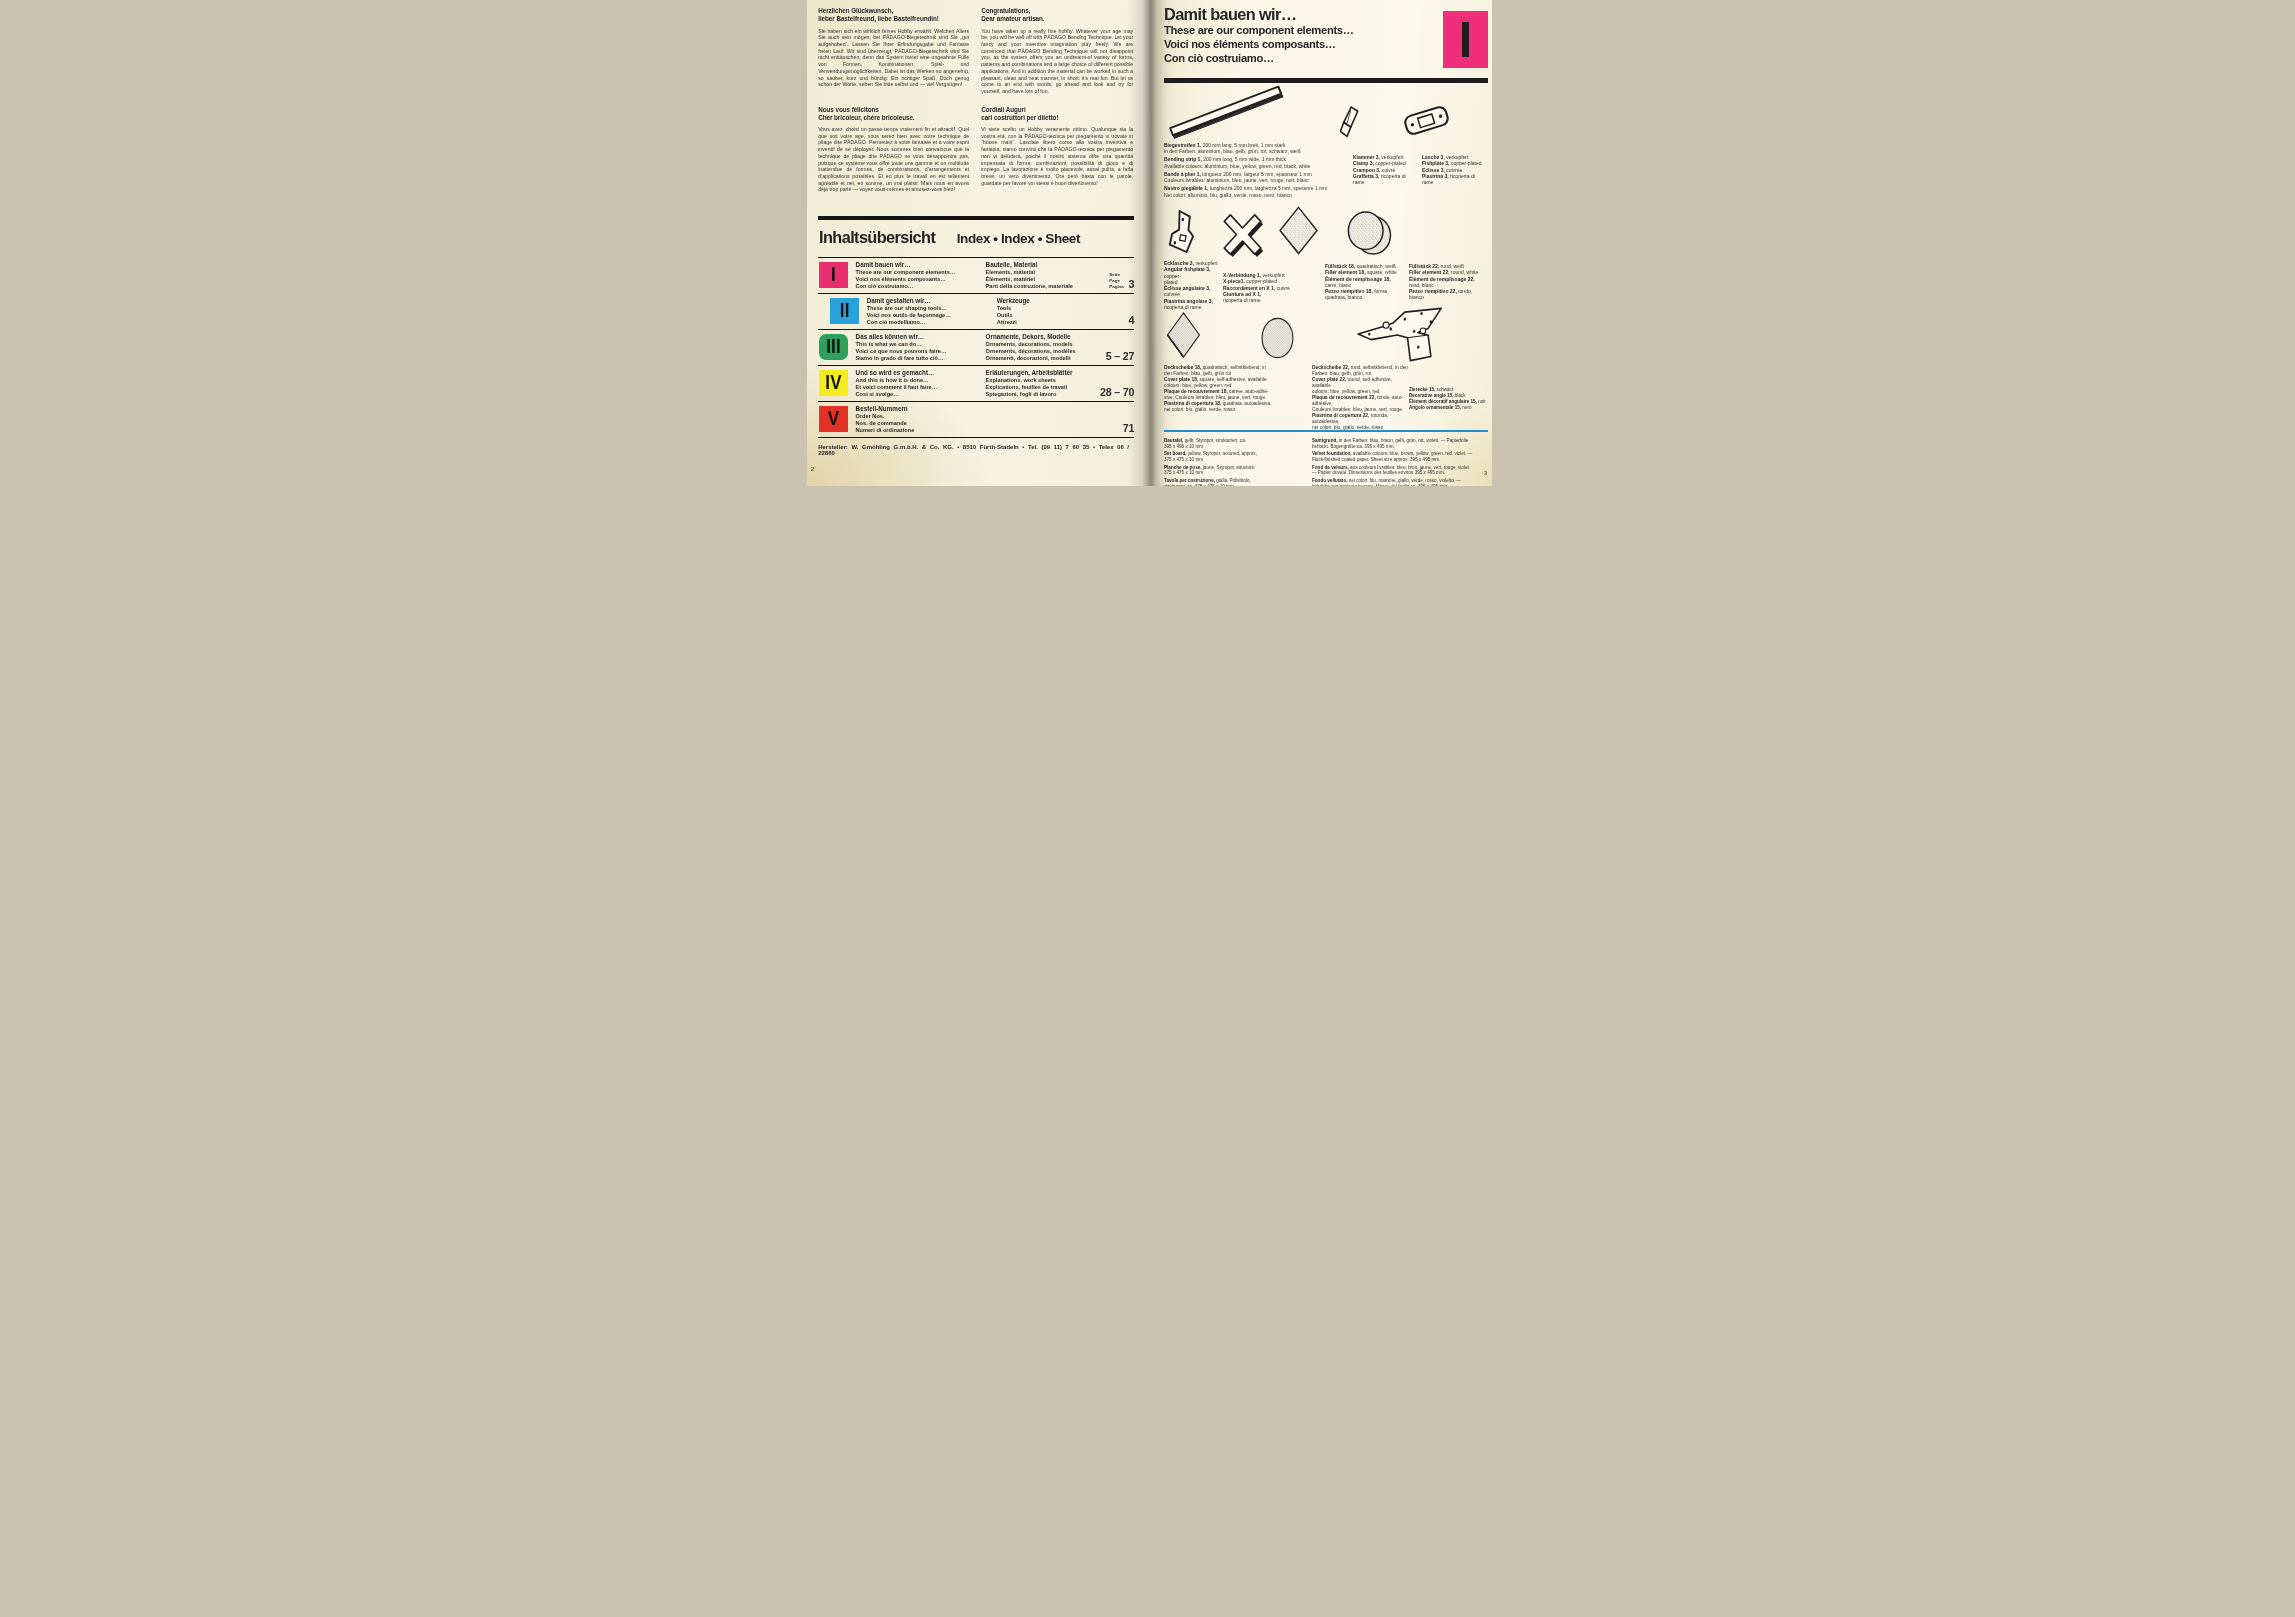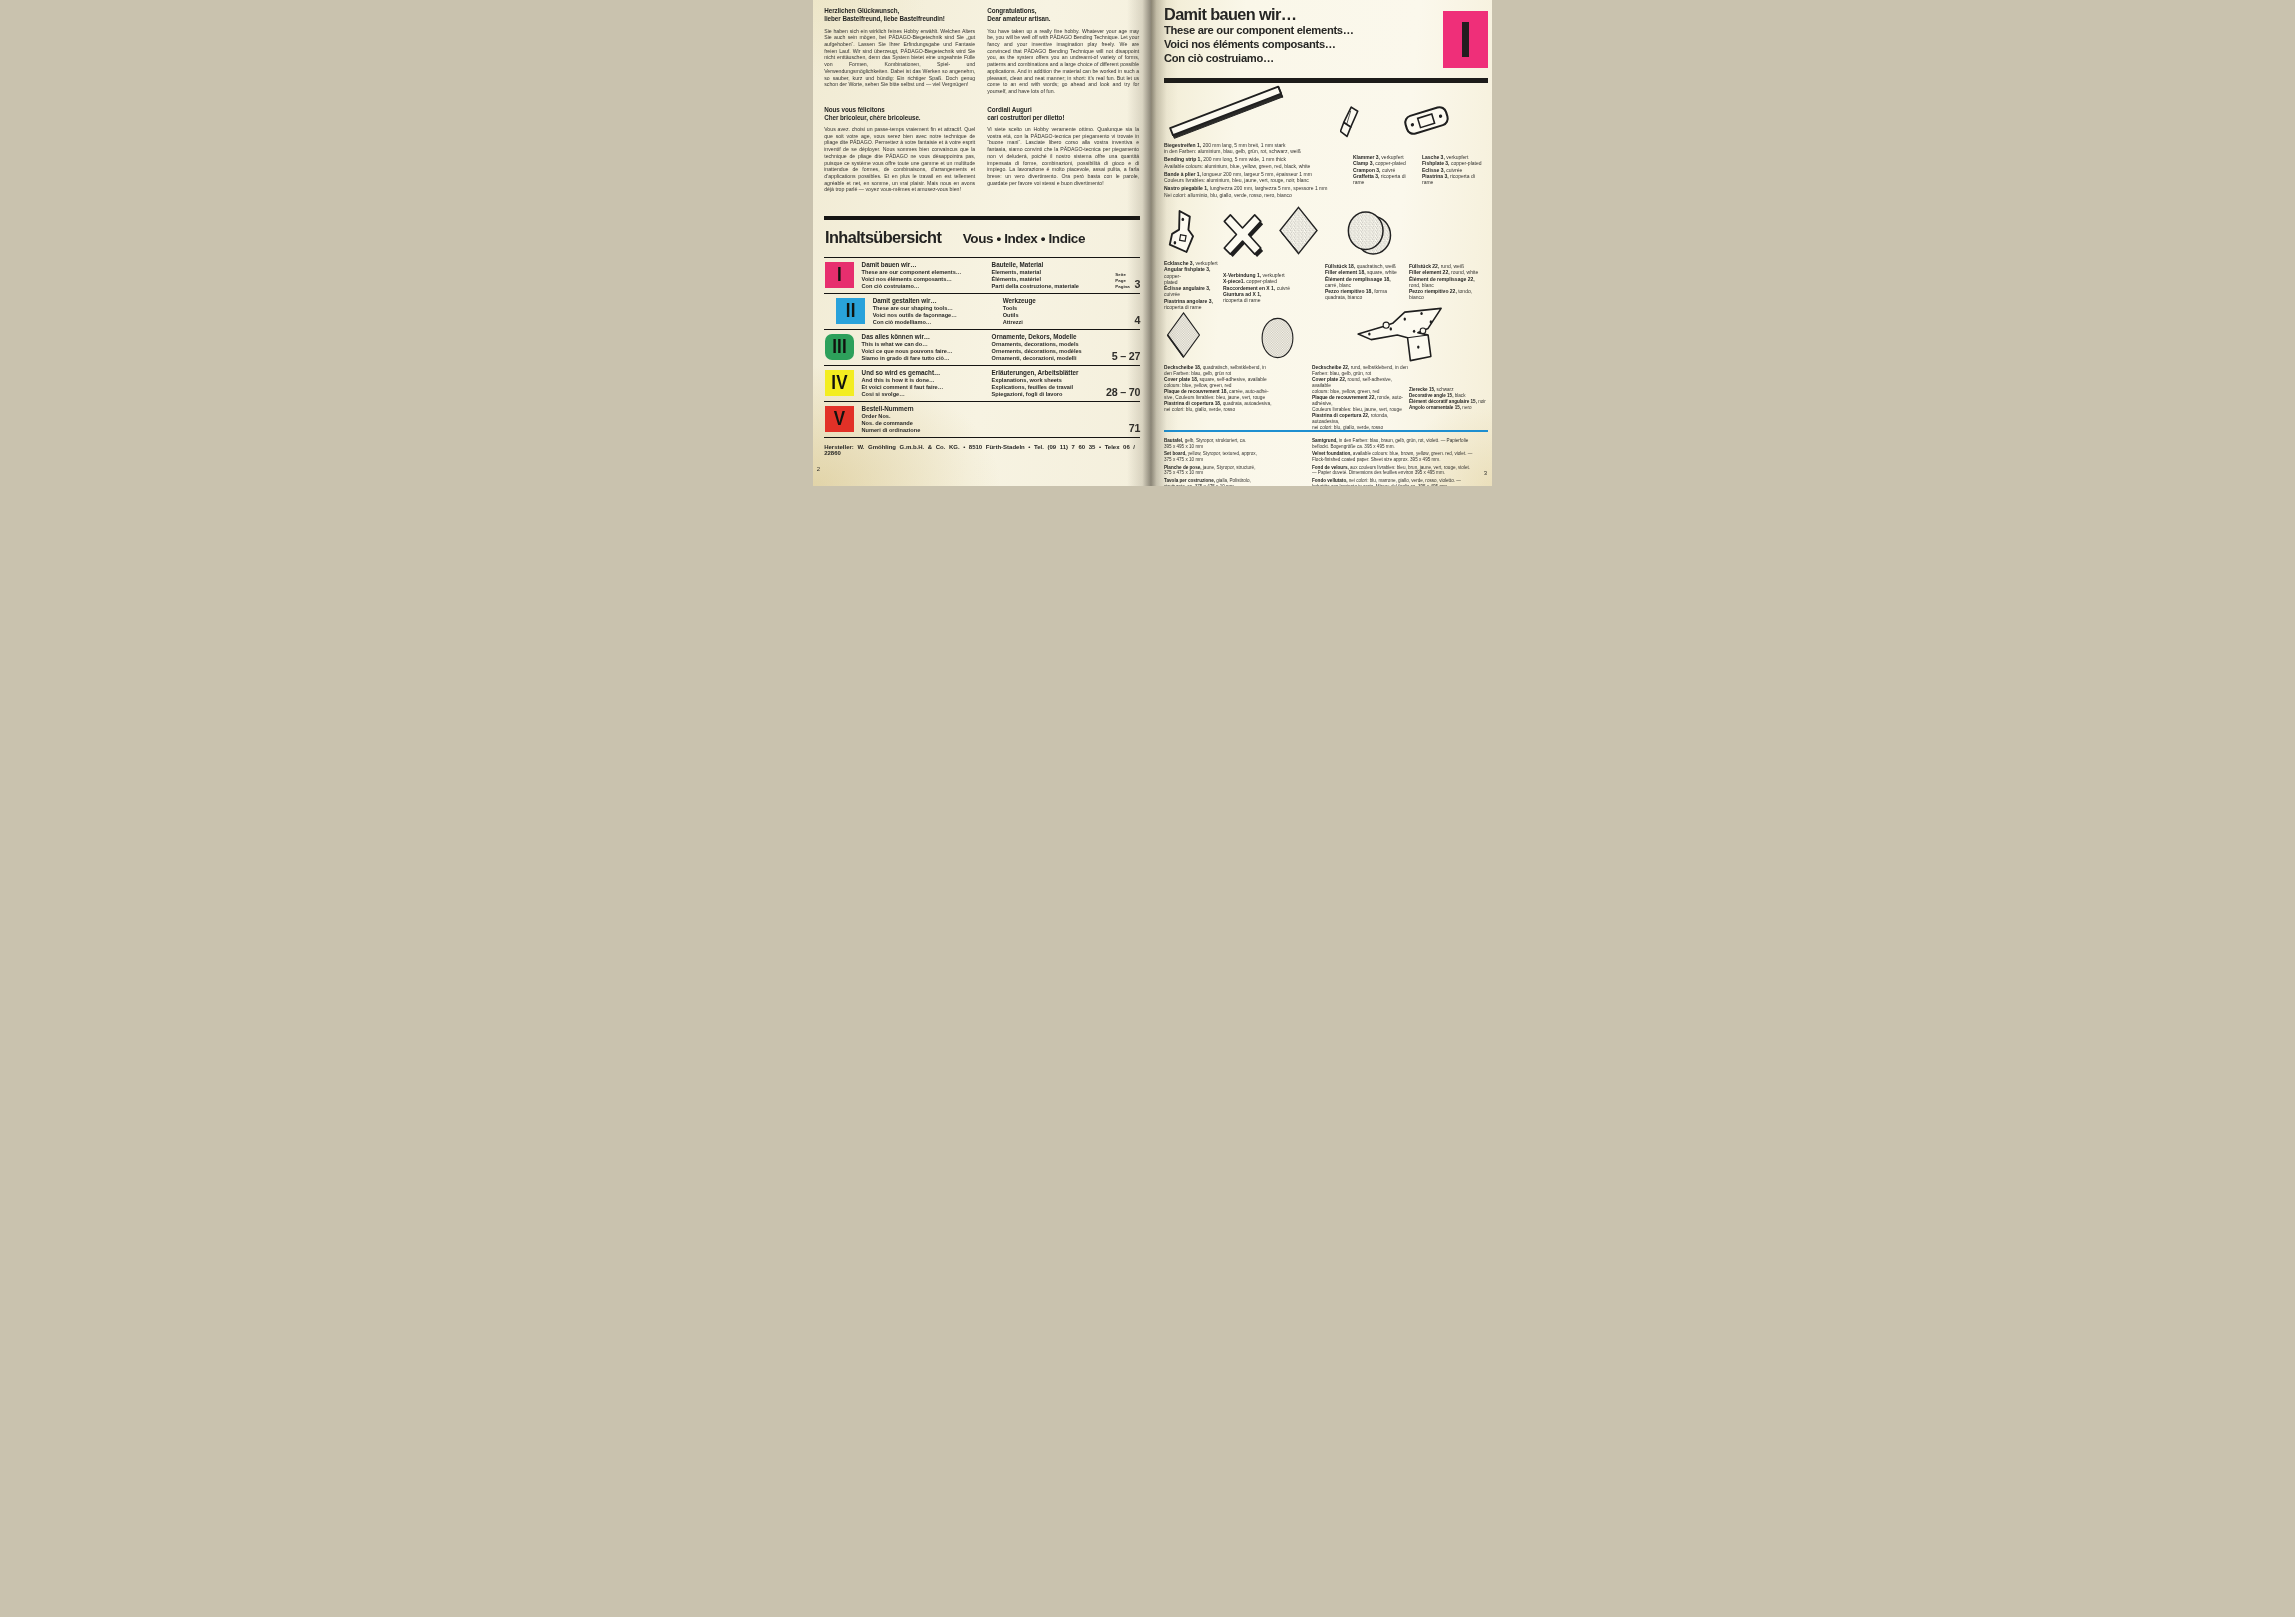--- a/index.html
+++ b/index.html
@@ -1,20 +1,20 @@
 <!DOCTYPE html>
 <html style="font-size:7.5px"><head>
 <meta charset="utf-8">
 <style>
   html,body{margin:0;padding:0;background:#c9c2ae;}
   *{box-sizing:border-box;}
   .spread{position:relative;width:689px;height:486px;overflow:hidden;margin:0 auto;
     font-family:"Liberation Sans","DejaVu Sans",sans-serif;color:#2e2d2b;}
   .page{position:absolute;top:0;height:100%;}
-  .page-left{left:10px;width:348px;padding:2.8px 0 0 11.2px;
+  .page-left{left:4px;width:348px;padding:2.8px 0 0 11.2px;
     background:
       radial-gradient(120% 55% at 0% 100%, rgba(208,186,120,0.50), rgba(208,186,120,0) 45%),
       radial-gradient(80% 40% at 0% 0%, rgba(233,224,186,0.45), rgba(233,224,186,0) 40%),
       linear-gradient(100deg,#f1ebd4,#f7f3e2 55%,#f4efdc);}
   .page-right{left:348px;width:341px;
     background:
       radial-gradient(70% 45% at 100% 100%, rgba(222,204,150,0.45), rgba(222,204,150,0) 40%),
       linear-gradient(95deg,#f1ebd2 0%,#faf7e9 25%,#fbf8ec 70%,#f5efd9 100%);}
   .gutter{position:absolute;left:324px;top:0;width:51px;height:100%;pointer-events:none;
     background:linear-gradient(to right, rgba(70,60,40,0) 0%, rgba(70,60,40,0.16) 30%,
@@ -106,21 +106,21 @@
         </section>
         <section class="intro">
           <h3><span>Cordiali Auguri</span><br><span>cari costruttori per diletto!</span></h3>
           <p>Vi siete scelto un Hobby veramente ottimo. Qualunque sia la vostra etá, con la PÄDAGO-tecnica per piegamento vi trovate in “buone mani“. Lasciate libero corso alla vostra inventiva e fantasia, siamo convinti che la PÄDAGO-tecnica per piegamento non vi deluderá, poiché il nostro sistema offre una quantitá impensata di forme, combinazioni, possibilitá di gioco e di impiego. La lavorazione é molto piacevole, assai pulita, a farla breve: un vero divertimento. Ora peró basta con le parole, guardate per favore voi stessi e buon divertimento!</p>
         </section>
       </div>
 
       <div class="index-section">
         <div class="index-heading">
           <h1>Inhaltsübersicht</h1>
-          <h2>Vous • Index • Indice</h2>
+          <h2>Index • Index • Sheet</h2>
         </div>
         <div class="index-table">
 
           <div class="idx-row">
             <div class="badge" style="background-color: rgb(231, 46, 110);">
                 <span class="numeral">I</span>
               </div>
             <div class="idx-left">
               <div class="l-de">Damit bauen wir…</div>
               <div class="l-tr">These are our component elements…</div>

